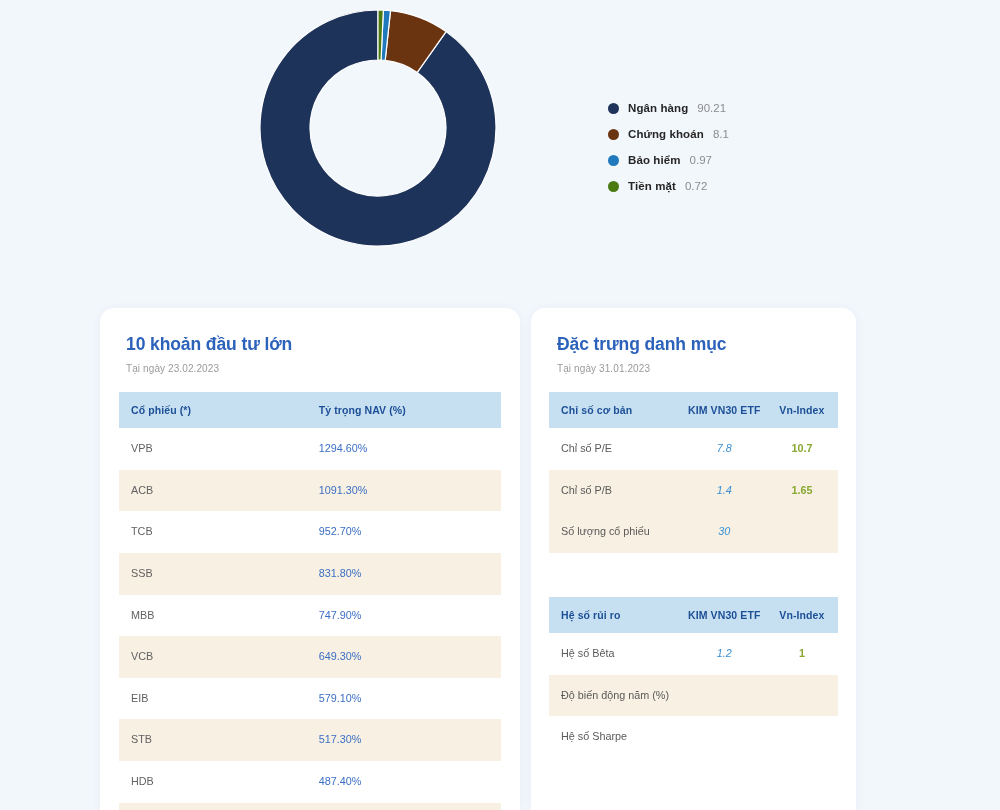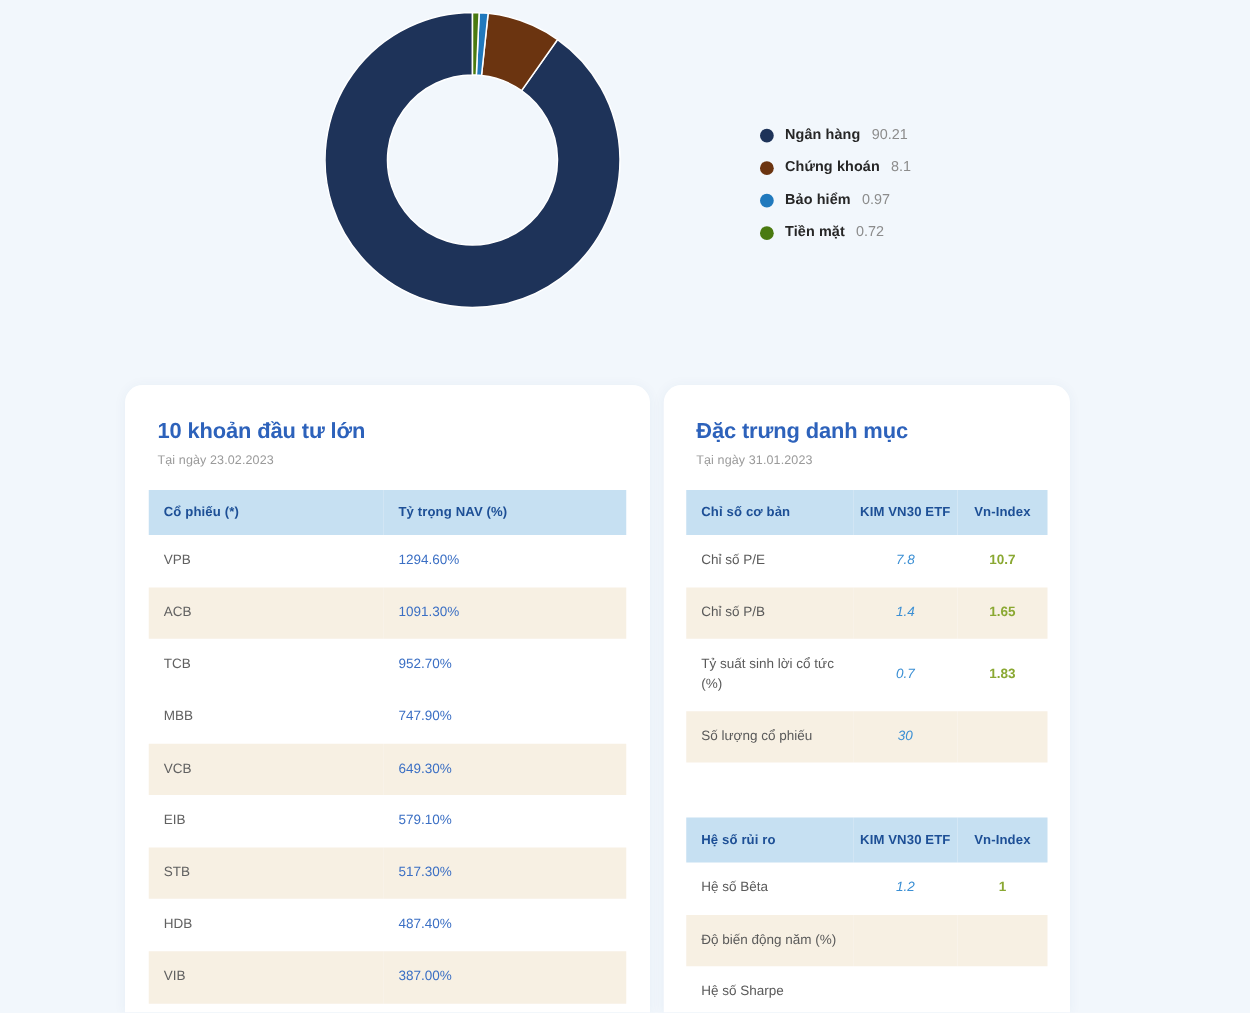--- a/index.html
+++ b/index.html
@@ -126,20 +126,24 @@
                 <td class="v-nav">1294.60%</td>
               </tr>
               <tr class="alt">
                 <td>ACB</td>
                 <td class="v-nav">1091.30%</td>
               </tr>
               <tr>
                 <td>TCB</td>
                 <td class="v-nav">952.70%</td>
               </tr>
+              <tr class="alt">
+                <td>SSB</td>
+                <td class="v-nav">831.80%</td>
+              </tr>
               <tr>
                 <td>MBB</td>
                 <td class="v-nav">747.90%</td>
               </tr>
               <tr class="alt">
                 <td>VCB</td>
                 <td class="v-nav">649.30%</td>
               </tr>
               <tr>
                 <td>EIB</td>
@@ -179,25 +183,20 @@
               <tr>
                 <td>Chỉ số P/E</td>
                 <td class="v-etf">7.8</td>
                 <td class="v-idx">10.7</td>
               </tr>
               <tr class="alt">
                 <td>Chỉ số P/B</td>
                 <td class="v-etf">1.4</td>
                 <td class="v-idx">1.65</td>
               </tr>
-              <tr>
-                <td>Tỷ suất sinh lời cổ tức (%)</td>
-                <td class="v-etf">0.7</td>
-                <td class="v-idx">1.83</td>
-              </tr>
               <tr class="alt">
                 <td>Số lượng cổ phiếu</td>
                 <td class="v-etf">30</td>
                 <td class="v-idx"></td>
               </tr>
             </tbody>
         </table>
       </div>
 
       <div class="risk-gap"></div>

